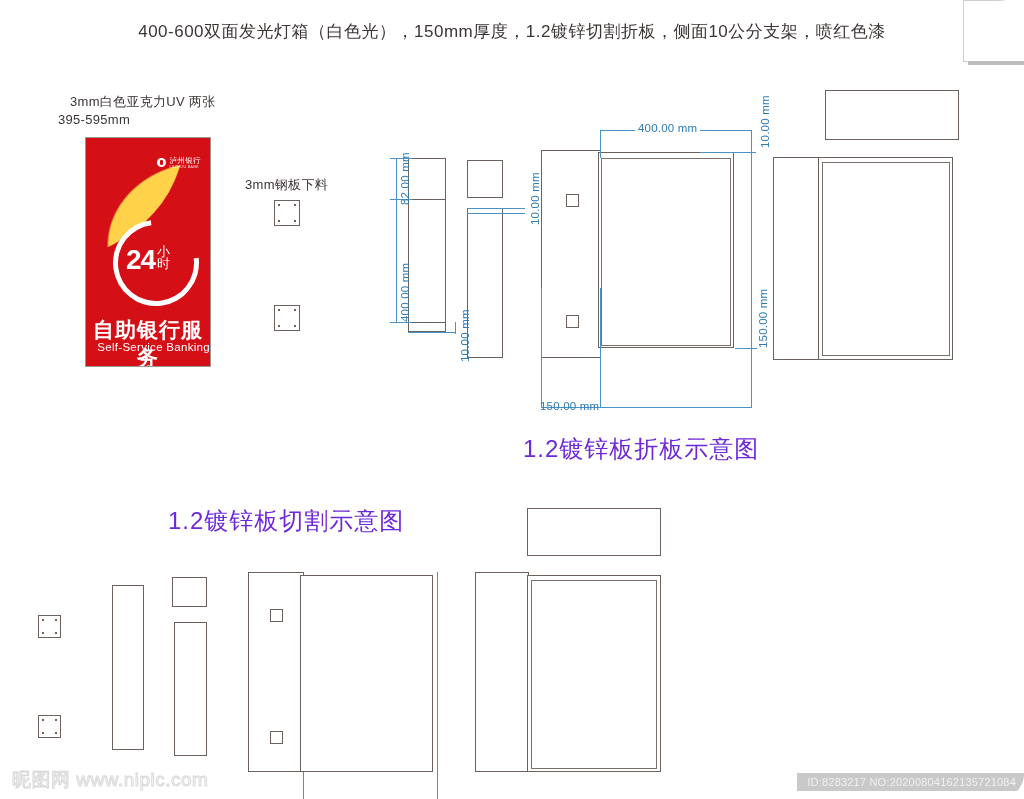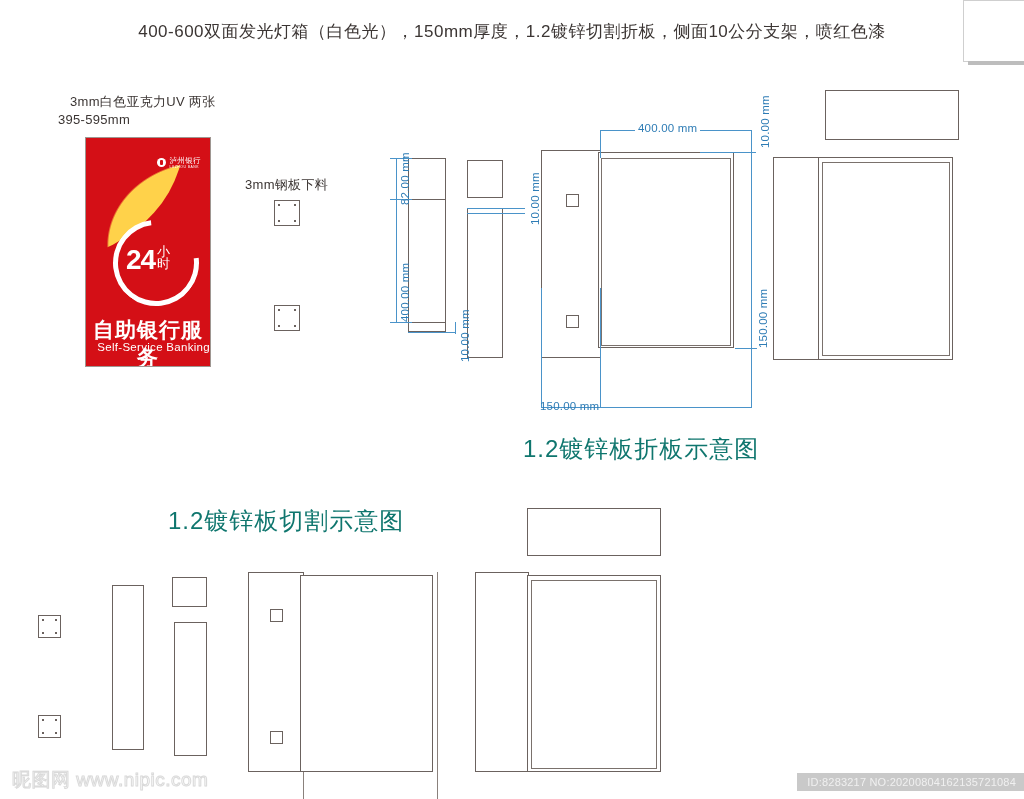--- a/index.html
+++ b/index.html
@@ -9,20 +9,21 @@
   }
   body {
     font-family: "Liberation Sans", "DejaVu Sans", sans-serif;
   }
   #page {
     position: relative;
     width: 1024px;
     height: 799px;
     background: #ffffff;
     overflow: hidden;
+    border-radius: 25px;
   }
 
   
   .spec-title {
     position: absolute;
     left: 0;
     top: 20px;
     width: 1024px;
     text-align: center;
     font-size: 17px;
@@ -36,21 +37,21 @@
     position: absolute;
     font-size: 13px;
     color: #3b3533;
     white-space: nowrap;
     letter-spacing: 0.3px;
   }
 
   .section-title {
     position: absolute;
     font-size: 24px;
-    color: #0f766e;
+    color: #6d28d9;
     white-space: nowrap;
     letter-spacing: 1px;
   }
 
   
   .part {
     position: absolute;
     border: 1px solid #6b625e;
     background: #ffffff;
     box-sizing: border-box;

